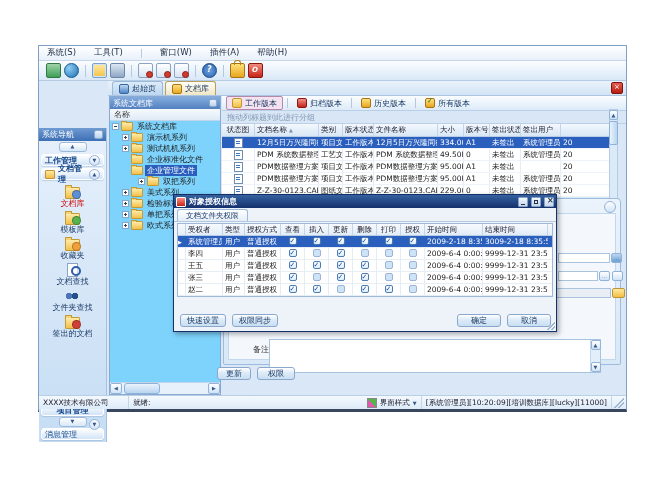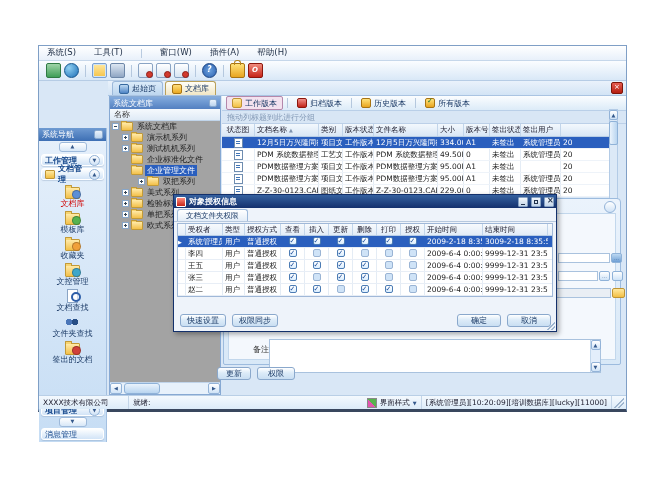--- a/index.html
+++ b/index.html
@@ -51,21 +51,21 @@
   .sb-msg{height:12px;margin:1px 2px 2px 2px;background:linear-gradient(#feffff,#d2e4f7);border:1px solid #ffffff;border-radius:3px;box-shadow:0 1px 1px rgba(90,120,160,.25);display:flex;align-items:center;gap:3px;padding:0 3px;font-size:8px;color:#16488c;box-sizing:border-box;}
   
   .tabstrip{position:absolute;left:69px;top:35px;right:0;height:15px;background:linear-gradient(#eaf2fb,#d3e4f5);border-bottom:1px solid #aac4e2;display:flex;align-items:flex-end;gap:2px;padding-left:4px;box-sizing:border-box;}
   .tab{height:13px;border:1px solid #9db9da;border-bottom:none;border-radius:3px 3px 0 0;display:flex;align-items:center;gap:3px;padding:0 6px;font-size:8px;color:#1b3a66;background:linear-gradient(#dcebf9,#bcd6ef);}
   .tab.active{background:linear-gradient(#fffef8,#f1e6c4);border-color:#b9a05a;}
   .tab-ic{width:8px;height:8px;border-radius:2px;}
   .tic-home{background:linear-gradient(#bcd8f2,#4f85c6);border:1px solid #35689f;}
   .tic-lock{background:linear-gradient(#ffdf7e,#eaa81f);border:1px solid #a87413;}
   .tab-close{margin-left:auto;margin-right:3px;align-self:center;width:10px;height:10px;background:linear-gradient(#e65c50,#b51e10);border:1px solid #7d150a;border-radius:2px;color:#fff;font-size:7px;line-height:9px;text-align:center;}
   
-  .tree{position:absolute;left:70px;top:50px;width:112px;bottom:14px;background:#a3a3a3;border:1px solid #87a9d3;box-sizing:border-box;display:flex;flex-direction:column;}
+  .tree{position:absolute;left:70px;top:50px;width:112px;bottom:14px;background:#7dd3fc;border:1px solid #87a9d3;box-sizing:border-box;display:flex;flex-direction:column;}
   .tree-h{height:12px;background:linear-gradient(#83abdd,#5380c1);color:#fff;font-size:8px;display:flex;align-items:center;justify-content:space-between;padding:0 3px;flex:none;}
   .tree-hbtn{width:8px;height:8px;background:linear-gradient(#eaf2fb,#bcd4ee);border:1px solid #89a9cf;border-radius:2px;box-sizing:border-box;}
   .tree-ch{height:11px;background:linear-gradient(#f6fafd,#dfeaf6);border-bottom:1px solid #c0d4ea;font-size:8px;color:#333;padding:0 4px;line-height:11px;flex:none;}
   .tree-body{flex:1;overflow:hidden;position:relative;}
   .tnode{height:11px;display:flex;align-items:center;gap:2px;font-size:8px;color:#222;white-space:nowrap;cursor:pointer;}
   .tnode .txt{padding:0 2px;}
   .tnode.sel .txt{background:#2a5fbe;color:#fff;}
   .exp{width:7px;height:7px;border:1px solid #88a6c8;background:#fff;position:relative;flex:none;box-sizing:border-box;}
   .exp::before,.exp.minus::before{content:"";position:absolute;left:1px;right:1px;top:2px;height:1px;background:#345;}
   .exp.plus::after{content:"";position:absolute;top:1px;bottom:1px;left:2px;width:1px;background:#345;}
@@ -217,48 +217,41 @@
         </div>
         <div class="sb-item">
           <span class="si-ic">
               <i class="si-folder"></i>
               <i class="si-badge b-star"></i>
             </span>
           <span class="lbl">收藏夹</span>
         </div>
         <div class="sb-item">
           <span class="si-ic">
-              <i class="si-folder"></i>
-              <i class="si-badge b-glb"></i>
-            </span>
-          <span class="lbl">文控管理</span>
-        </div>
-        <div class="sb-item">
-          <span class="si-ic">
               <i class="si-page"></i>
               <i class="si-mag"></i>
             </span>
           <span class="lbl">文档查找</span>
         </div>
         <div class="sb-item">
           <span class="si-ic">
               <i class="si-bino"></i>
             </span>
           <span class="lbl">文件夹查找</span>
         </div>
         <div class="sb-item">
           <span class="si-ic">
               <i class="si-folder"></i>
               <i class="si-badge b-red"></i>
             </span>
           <span class="lbl">签出的文档</span>
         </div>
       </div>
       <div class="sb-bottom">
-        <div class="sb-group" style="margin-top:0;">
+        <div class="sb-group" style="margin-top:0;flex-direction:column;">
           <i class="sb-gicon grid"></i>
           <span>项目管理</span>
           <i class="sb-gchev">▼</i>
         </div>
         <div class="sb-upstrip">
           <div class="sb-upbtn">▼</div>
         </div>
         <div class="sb-msg">
           <i class="sb-gicon grid"></i>
           <span>消息管理</span>

